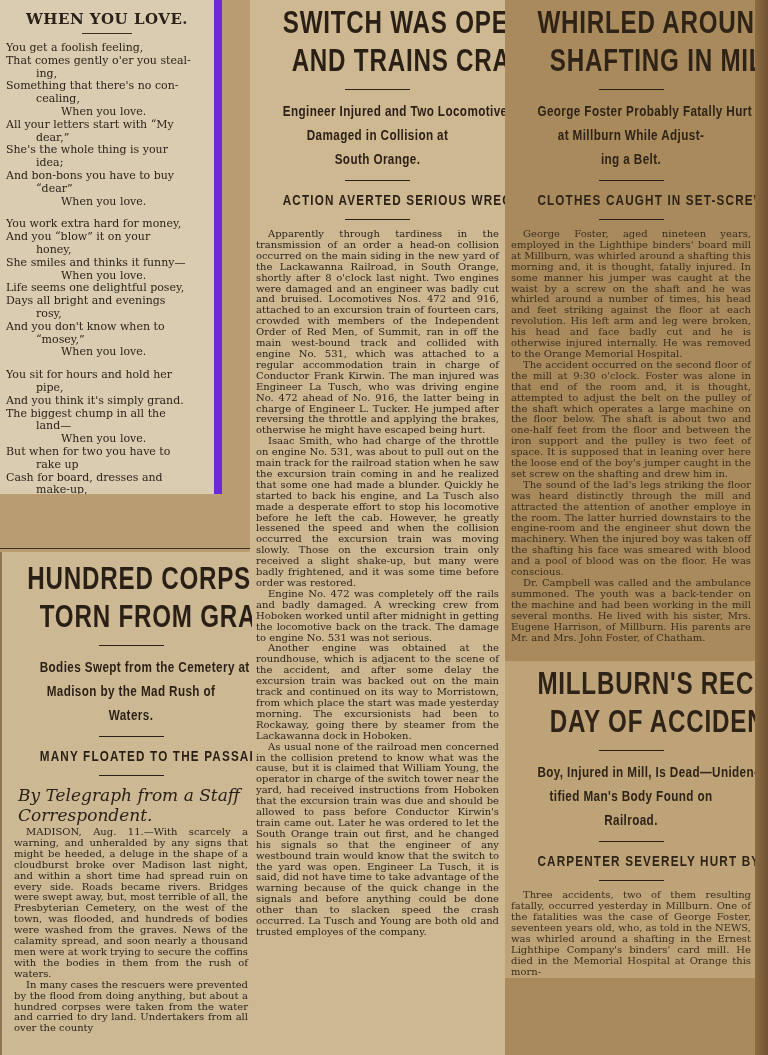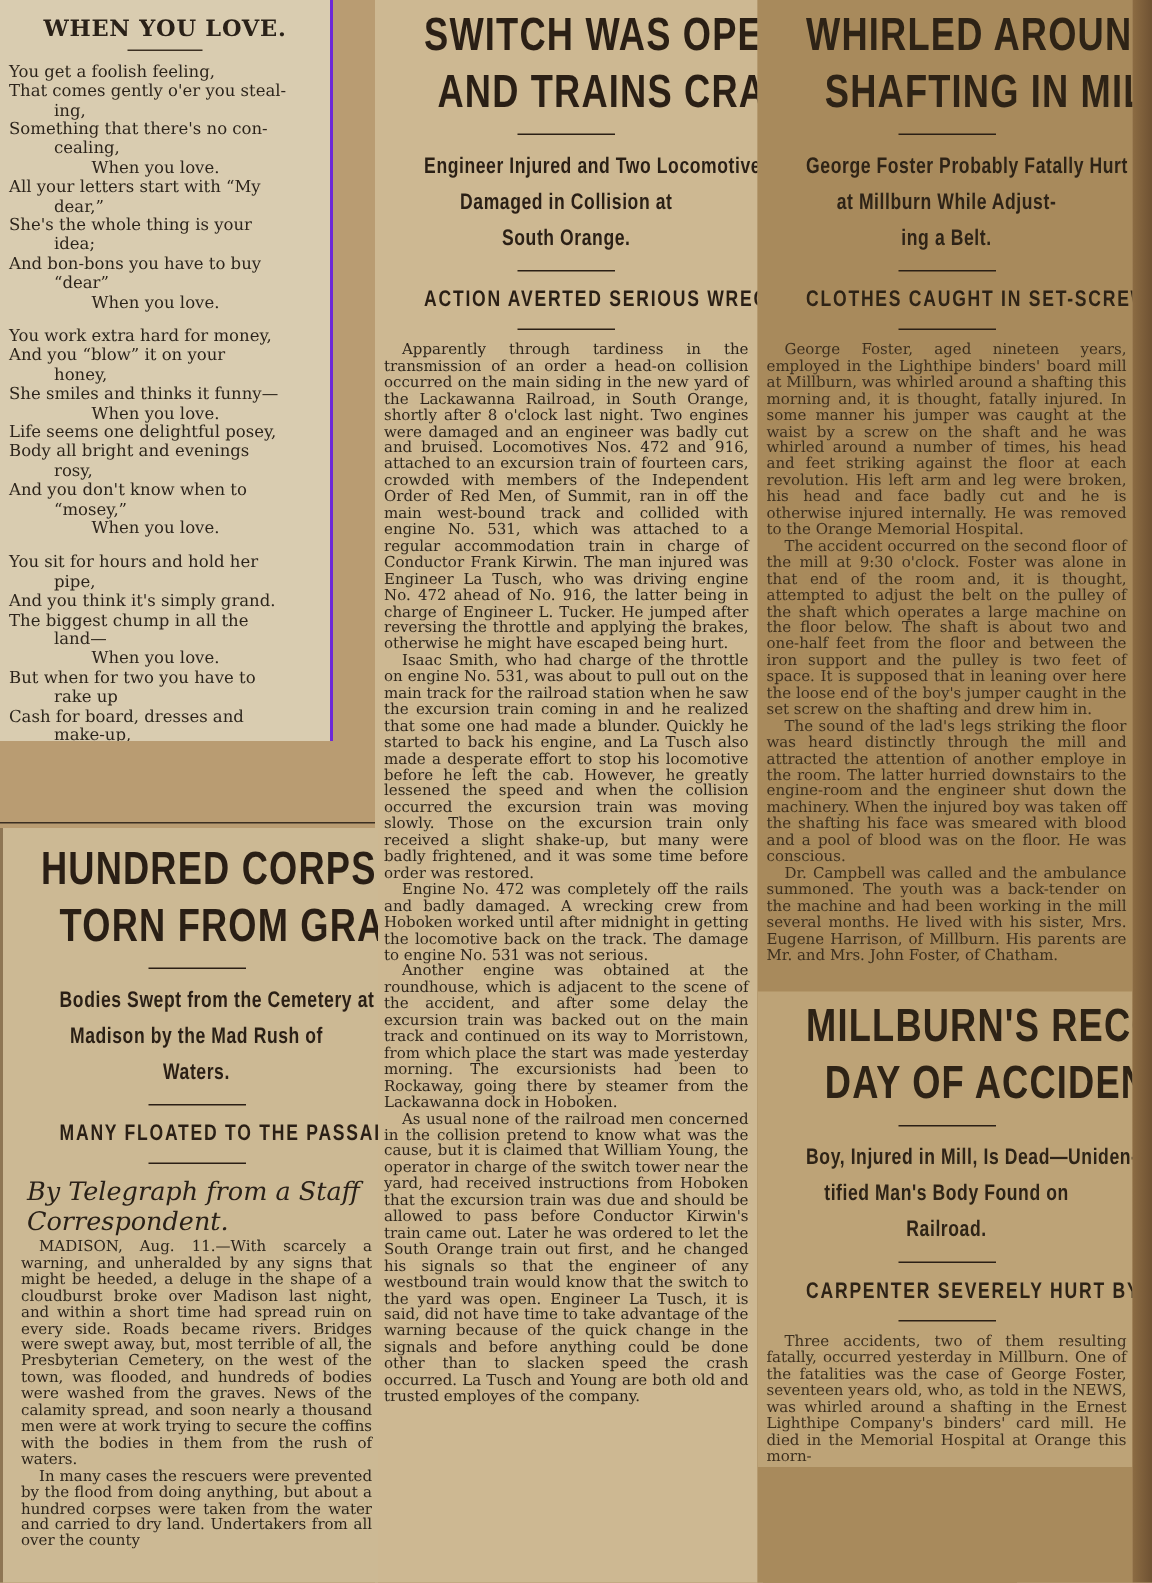--- a/index.html
+++ b/index.html
@@ -3,21 +3,21 @@
 <meta charset="utf-8">
 <style>
   html, body { margin: 0; padding: 0; }
   body {
     width: 768px; height: 1055px; overflow: hidden; position: relative;
     background: #b99c72;
     font-family: "DejaVu Serif", "Liberation Serif", serif;
     color: #2a2118;
   }
   .clip { position: absolute; overflow: hidden; box-sizing: border-box; }
-  .poem { left: 0; top: 0; width: 222px; height: 494px; background: #d9ccb0; border-right: 2px solid #6d28d9; padding: 8px 6px 0 6px; }
+  .poem { left: 0; top: 0; width: 222px; height: 494px; background: #d9ccb0; border-right: 8px solid #6d28d9; padding: 8px 6px 0 6px; }
   .poem-rule { position:absolute; left:0; top:548px; width:250px; height:3px; border-top:1px solid #3b2f22; border-bottom:1px solid #3b2f22; }
   .train { left: 250px; top: 0; width: 255px; height: 1055px; background: #cdb892; padding: 4px 6px 0 6px; }
   .corpse { left: 0; top: 552px; width: 252px; height: 503px; background: #ccb994; padding: 8px 4px 0 12px; border-left: 2px solid #8e7654; }
   .mill { left: 505px; top: 0; width: 250px; height: 1055px; background: #a88a5c; padding: 4px 4px 0 6px; }
   .edge { position:absolute; left:755px; top:0; width:13px; height:1055px; background: linear-gradient(to right, #8c6c43, #6f5233); }
 
   .poem-title { text-align:center; font-size:15px; font-weight:bold; letter-spacing:0.5px; margin: 2px 0 2px 0; }
   .small-rule { width: 50px; height: 0; border-top: 1px solid #3b2f22; margin: 5px auto 8px auto; }
   .stanza { margin-bottom: 10px; }
   .pl { font-size: 11px; line-height: 12.8px; font-weight: normal; color:#2c241b; white-space: nowrap; }
@@ -58,21 +58,21 @@
         <div class="pl i1">“dear”</div>
         <div class="pl i2">When you love.</div>
       </div>
       <div class="stanza">
         <div class="pl">You work extra hard for money,</div>
         <div class="pl">And you “blow” it on your</div>
         <div class="pl i1">honey,</div>
         <div class="pl">She smiles and thinks it funny—</div>
         <div class="pl i2">When you love.</div>
         <div class="pl">Life seems one delightful posey,</div>
-        <div class="pl">Body all bright and evenings</div>
+        <div class="pl">Days all bright and evenings</div>
         <div class="pl i1">rosy,</div>
         <div class="pl">And you don't know when to</div>
         <div class="pl i1">“mosey,”</div>
         <div class="pl i2">When you love.</div>
       </div>
       <div class="stanza">
         <div class="pl">You sit for hours and hold her</div>
         <div class="pl i1">pipe,</div>
         <div class="pl">And you think it's simply grand.</div>
         <div class="pl">The biggest chump in all the</div>

